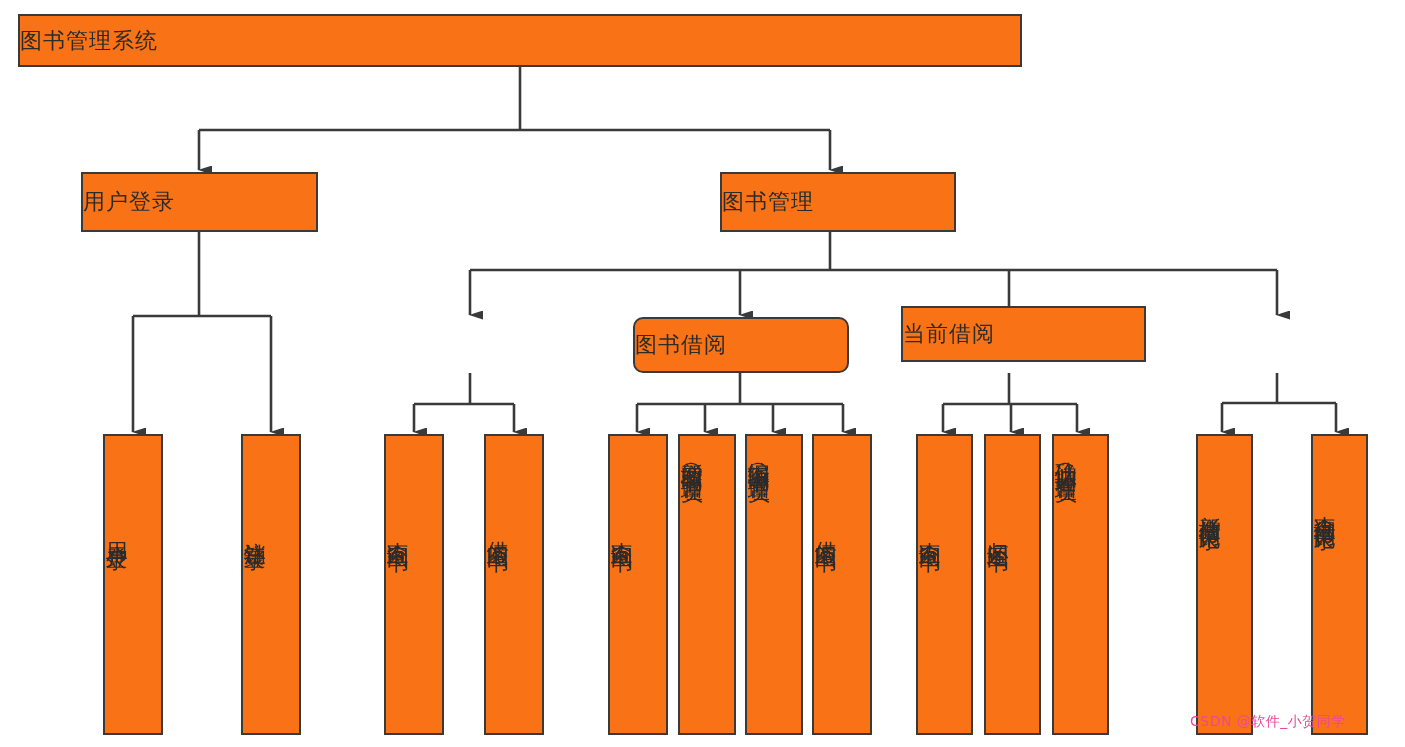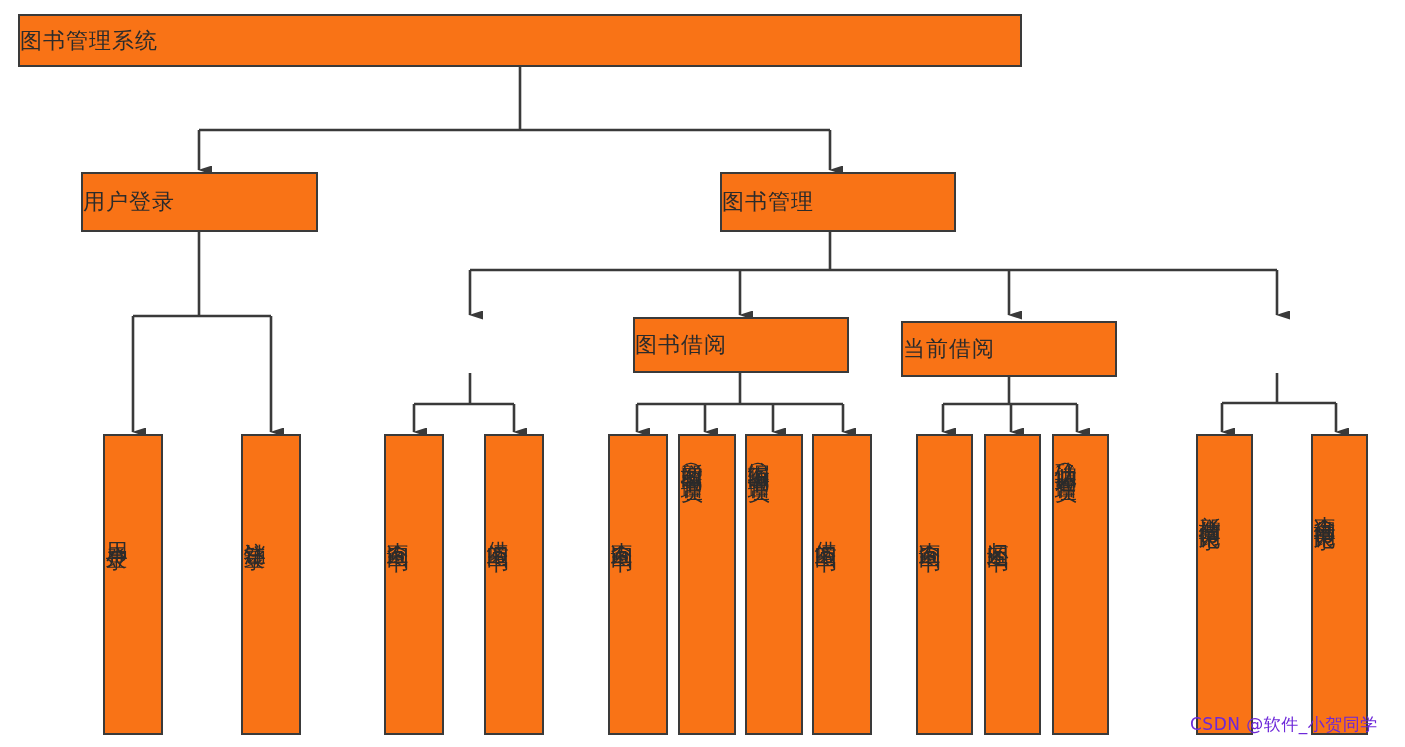--- a/index.html
+++ b/index.html
@@ -59,22 +59,22 @@
   .node.vertical.midshort .node-label {
     margin-top: 60px;
   }
   .node.vertical.top .node-label {
     margin-top: 6px;
   }
   #watermark {
     position: absolute;
     left: 1190px;
     top: 713px;
-    font-size: 17px;
-    color: #6d28d9;
+    font-size: 14px;
+    color: #ec4899;
     letter-spacing: 0.5px;
     white-space: nowrap;
     z-index: 9;
     font-family: "DejaVu Sans", "Liberation Sans", sans-serif;
   }
 </style>
 </head>
 <body>
 
 <div id="diagram-root">
@@ -136,24 +136,24 @@
     <span class="node-label">图书管理系统</span>
   </div>
 
   <div class="node" style="left:81px; top:172px; width:237px; height:60px;">
     <span class="node-label">用户登录</span>
   </div>
   <div class="node" style="left:712px; top:172px; width:236px; height:60px;margin-left:8px;">
     <span class="node-label">图书管理</span>
   </div>
 
-  <div class="node" style="left:633px; top:317px; width:216px; height:56px;">
+  <div class="node" style="left:633px; top:317px; width:216px; height:56px;border-radius:10px;">
     <span class="node-label">图书借阅</span>
   </div>
-  <div class="node" style="left:901px; top:321px; width:216px; height:56px;">
+  <div class="node" style="left:901px; top:306px; width:245px; height:56px;">
     <span class="node-label">当前借阅</span>
   </div>
 
   <div class="node vertical mid" style="left:103px; top:434px; width:60px; height:301px;">
     <span class="node-label">用户登录</span>
   </div>
   <div class="node vertical mid" style="left:241px; top:434px; width:60px; height:301px;">
     <span class="node-label">注销登录</span>
   </div>
 

